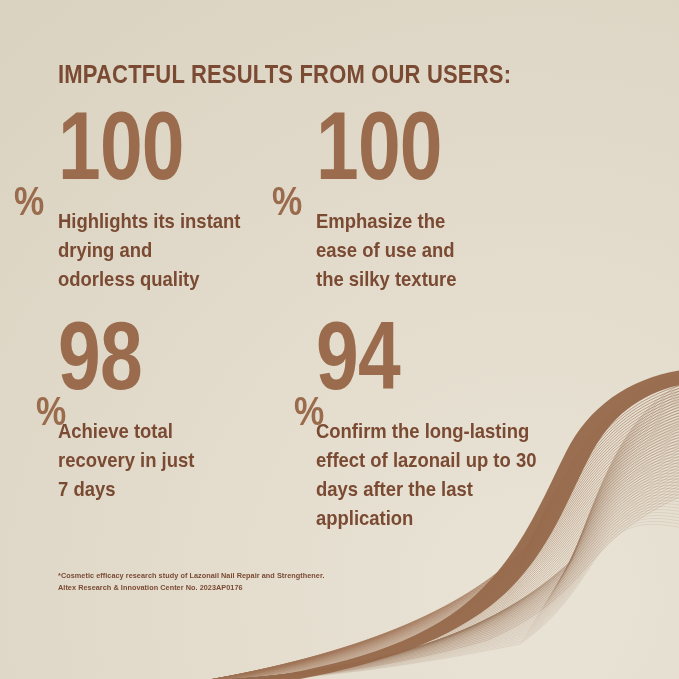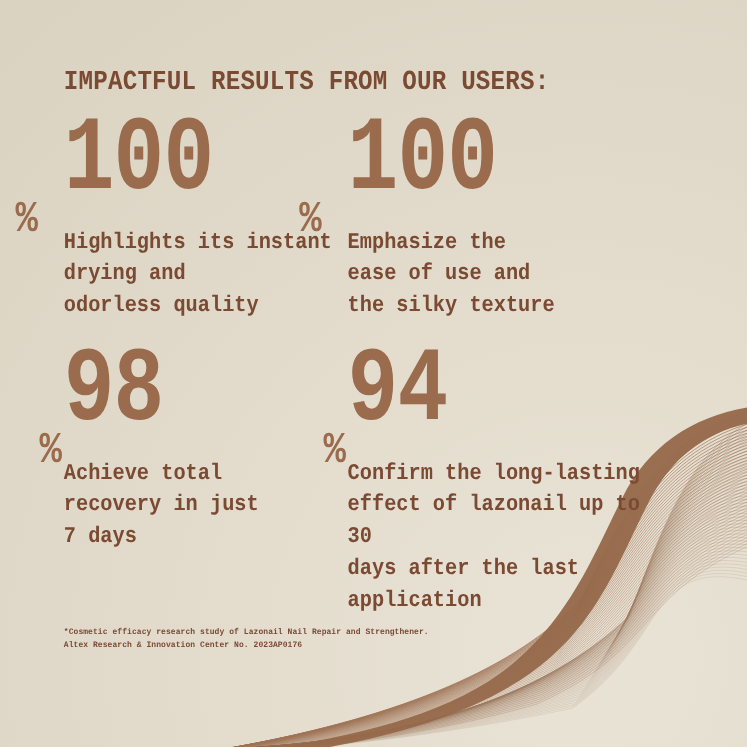--- a/index.html
+++ b/index.html
@@ -27,21 +27,20 @@
     pointer-events: none;
   }
 
   
   #content {
     position: absolute;
     left: 0;
     top: 0;
     width: 679px;
     height: 679px;
-    font-family: Liberation Mono, monospace;
   }
 
   .headline {
     position: absolute;
     left: 58px;
     top: 60px;
     color: #7a4a33;
     font-size: 25px;
     font-weight: bold;
     letter-spacing: 0.2px;

